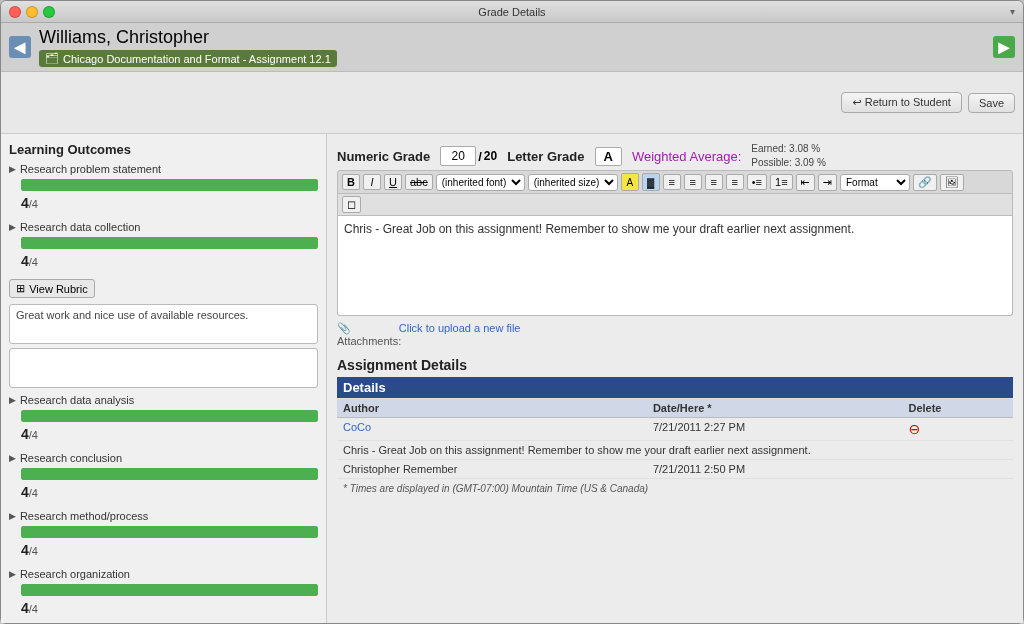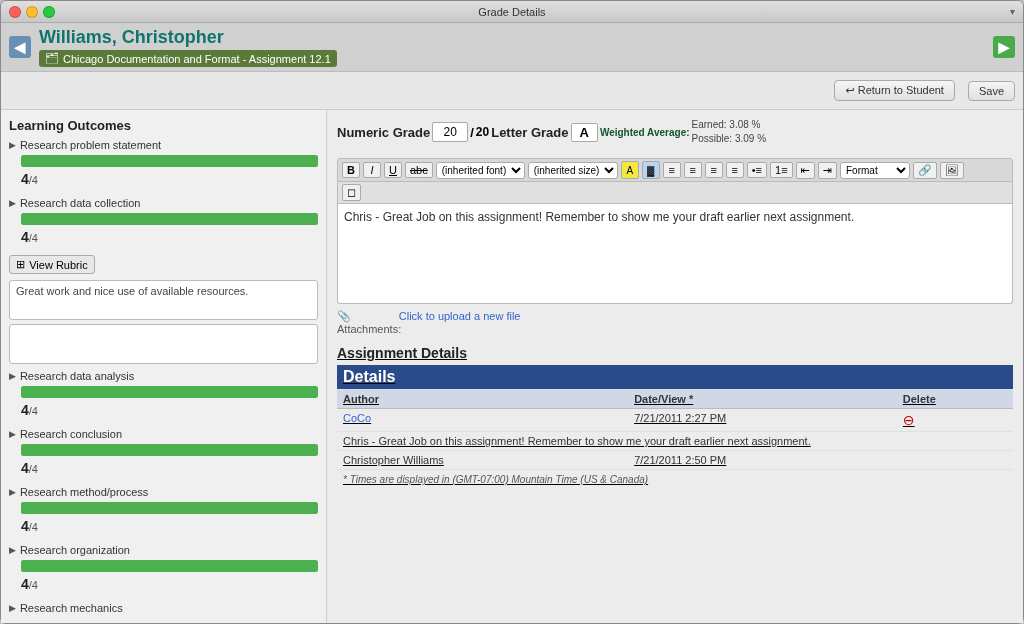--- a/index.html
+++ b/index.html
@@ -60,34 +60,34 @@
       width: 22px; height: 22px;
       border-radius: 3px;
       display: flex; align-items: center; justify-content: center;
       cursor: pointer;
       font-size: 14px;
       font-weight: bold;
     }
     .nav-left { background: #6a8fb5; color: white; }
     .nav-right { background: #4aaa4a; color: white; }
     .student-info { flex: 1; }
-    .student-name { font-size: 18px; font-weight: bold; color: #0f766e; }
+    .student-name { font-size: 18px; font-weight: normal; color: #000000; }
     .assignment-tag {
       display: inline-flex; align-items: center; gap: 4px;
       background: #5a7a3a; color: white;
       padding: 2px 6px; border-radius: 3px; font-size: 11px; margin-top: 2px;
     }
 
     .toolbar-row {
       background: #e8e8e8;
-      padding: 8px 8px;
+      padding: 20px 8px;
       display: flex;
       align-items: center;
       justify-content: flex-end;
-      gap: 13px;
+      gap: 6px;
       border-bottom: 1px solid #ccc;
     }
     .btn-return, .btn-save {
       padding: 3px 10px;
       border: 1px solid #aaa;
       border-radius: 4px;
       background: linear-gradient(to bottom, #f5f5f5, #e0e0e0);
       font-size: 11px;
       cursor: pointer;
       color: #333;
@@ -145,38 +145,38 @@
 
     
     .right-panel {
       flex: 1;
       overflow-y: auto;
       padding: 8px 10px;
       background: #ececec;
     }
 
     .grade-row {
-      display: flex; align-items: center; gap: 2px; margin-bottom: 12px;
+      display: flex; align-items: center; gap: 10px; margin-bottom: 0;
       flex-wrap: wrap;
     }
     .grade-label { font-size: 13px; font-weight: bold; color: #222; }
     .grade-input-wrap {
       display: flex; align-items: center; gap: 2px;
     }
     .grade-input {
       width: 36px; text-align: center; border: 1px solid #aaa;
       padding: 2px; font-size: 12px; background: white; border-radius: 2px;
     }
     .grade-divider { font-size: 13px; font-weight: bold; }
     .grade-max { font-size: 12px; font-weight: bold; }
     .letter-grade-box {
       border: 1px solid #aaa; padding: 1px 8px; background: white;
       font-size: 13px; font-weight: bold; border-radius: 2px;
     }
-    .weighted-label { font-size: 10px; font-weight: bold; color: #14532d; }
+    .weighted-label { font-size: 13px; font-weight: normal; color: #a21caf; }
     .weighted-vals { font-size: 10px; color: #444; line-height: 1.4; }
 
     .editor-toolbar {
       background: #d8d8d8; border: 1px solid #bbb; border-radius: 3px 3px 0 0;
       padding: 2px 4px; display: flex; align-items: center; gap: 3px; flex-wrap: wrap;
     }
     .toolbar-btn {
       padding: 1px 4px; border: 1px solid #aaa; background: #f0f0f0;
       font-size: 11px; cursor: pointer; border-radius: 2px; min-width: 18px;
       text-align: center;
@@ -192,25 +192,25 @@
     }
     .editor-area {
       background: white; border: 1px solid #bbb; border-top: none;
       min-height: 100px; padding: 6px; font-size: 12px; color: #333;
       border-radius: 0 0 3px 3px;
     }
 
     .upload-section { margin: 6px 0; font-size: 11px; color: #555; }
     .upload-link { color: #3366cc; text-decoration: none; cursor: pointer; padding-left: 45px; }
 
-    .assignment-details { margin-top: 10px; text-decoration: underline; }
+    .assignment-details { margin-top: 10px; }
     .details-title { font-size: 14px; font-weight: bold; color: #222; margin-bottom: 4px; }
     .details-table { width: 100%; border-collapse: collapse; }
     .details-table .table-header-row td {
-      background: #2a4a8a; color: white; font-size: 16px; font-weight: bold;
+      background: #2a4a8a; color: white; font-size: 13px; font-weight: bold;
       padding: 3px 6px;
     }
     .details-table .col-header td {
       background: #d0d8e8; font-size: 11px; font-weight: bold; color: #333;
       padding: 3px 6px; border-bottom: 1px solid #bbb;
     }
     .details-table td {
       padding: 3px 6px; font-size: 11px; color: #333; border-bottom: 1px solid #e0e0e0;
       vertical-align: top;
     }
@@ -439,35 +439,35 @@
 
       <div class="assignment-details">
         <div class="details-title">Assignment Details</div>
         <table class="details-table">
           <tbody>
               <tr class="table-header-row">
             <td colspan="3">Details</td>
           </tr>
           <tr class="col-header">
             <td>Author</td>
-            <td>Date/View *</td>
+            <td>Date/Here *</td>
             <td>Delete</td>
           </tr>
 
           <tr>
             <td><span class="author-link">CoCo</span></td>
             <td>7/21/2011 2:27 PM</td>
             <td><span class="delete-icon">⊖</span></td>
           </tr>
           <tr>
             <td colspan="3" class="comment-text">Chris - Great Job on this assignment! Remember to show me your draft earlier next assignment.</td>
           </tr>
 
           <tr>
-            <td>Christopher Williams</td>
+            <td>Christopher Remember</td>
             <td>7/21/2011 2:50 PM</td>
             <td></td>
           </tr>
         </tbody>
           </table>
         <div class="timezone-note">* Times are displayed in (GMT-07:00) Mountain Time (US &amp; Canada)</div>
       </div>
 
     </div>
   </div>

